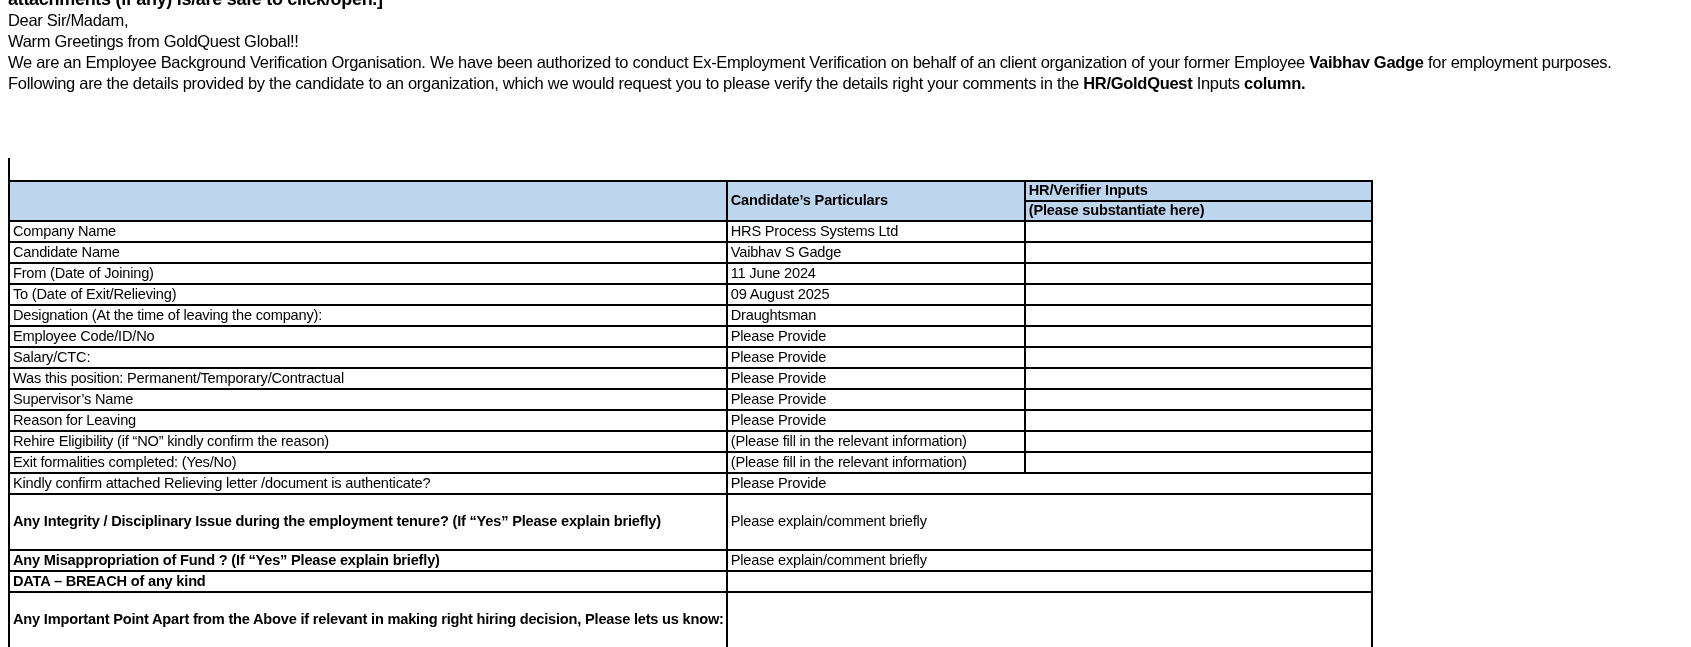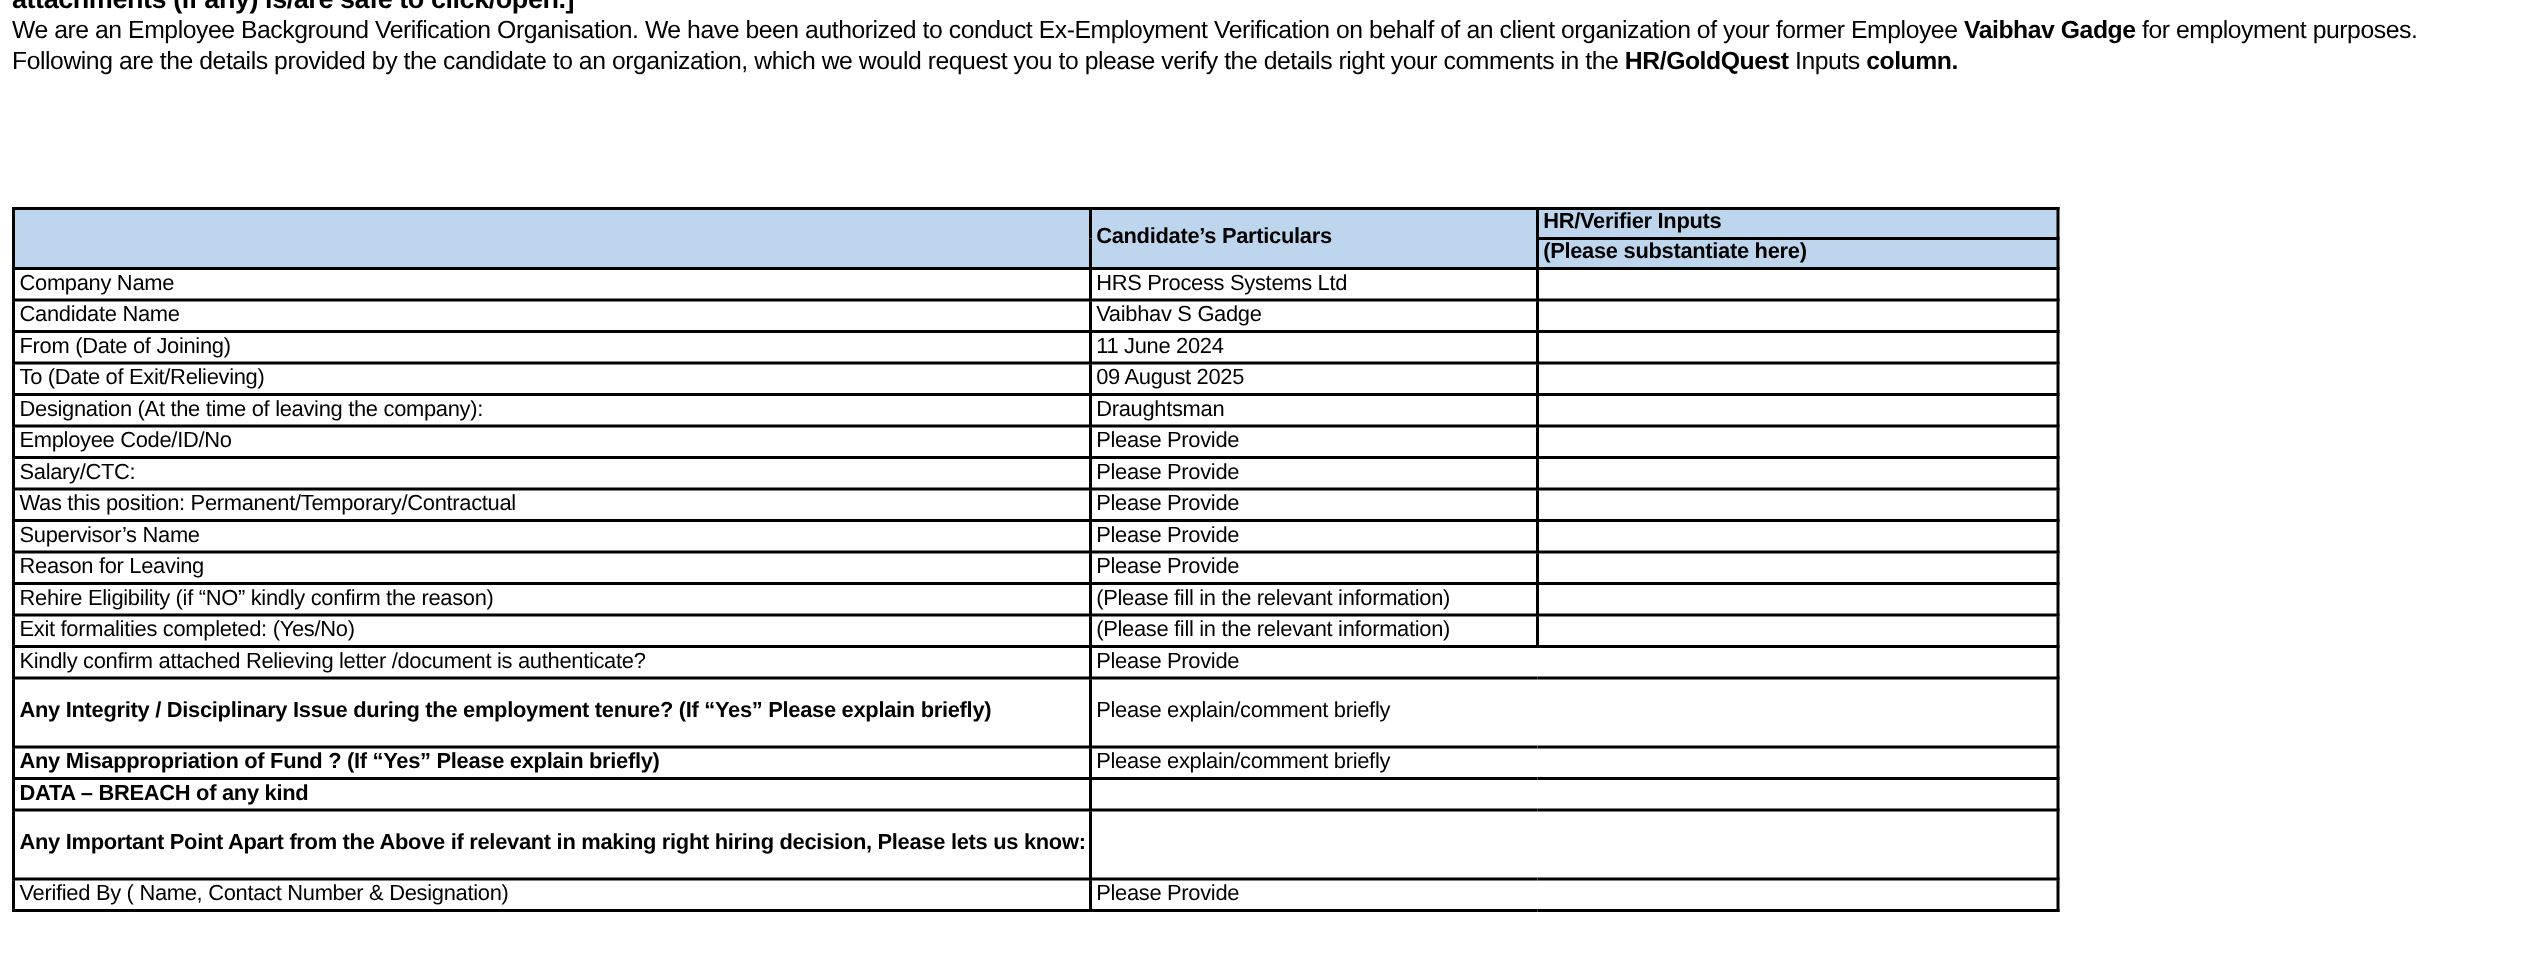--- a/index.html
+++ b/index.html
@@ -43,29 +43,31 @@
     vertical-align: middle;
     overflow: hidden;
     white-space: nowrap;
   }
   table.verif thead td {
     background: #bdd6ee;
     font-weight: bold;
   }
   tr.hrow { height: 20px; }
   tr.r1 { height: 21px; }
-  tr.r2 { height: 46px; }
+  tr.r2 { height: 56px; }
   td.wrap { white-space: normal; }
   td.boldlabel { font-weight: bold; }
 </style>
 </head>
 <body>
 
 <div class="email">
   <div class="line clip-line">attachments (if any) is/are safe to click/open.]</div>
+  <div class="line">Dear Sir/Madam,</div>
+  <div class="line">Warm Greetings from GoldQuest Global!!</div>
   <div class="line"><span>We are an Employee Background Verification Organisation. We have been authorized to conduct Ex-Employment Verification on behalf of an client organization of your former Employee </span><span class="serif-b">Vaibhav Gadge</span><span> for employment purposes.</span></div>
   <div class="line"><span>Following are the details provided by the candidate to an organization, which we would request you to please verify the details right your comments in the </span><span class="b">HR/GoldQuest</span><span> Inputs </span><span class="b">column.</span></div>
 </div>
 
 <div class="pre-tick"></div>
 
 <table class="verif">
   <colgroup>
     <col style="width:512px">
     <col style="width:298px">

